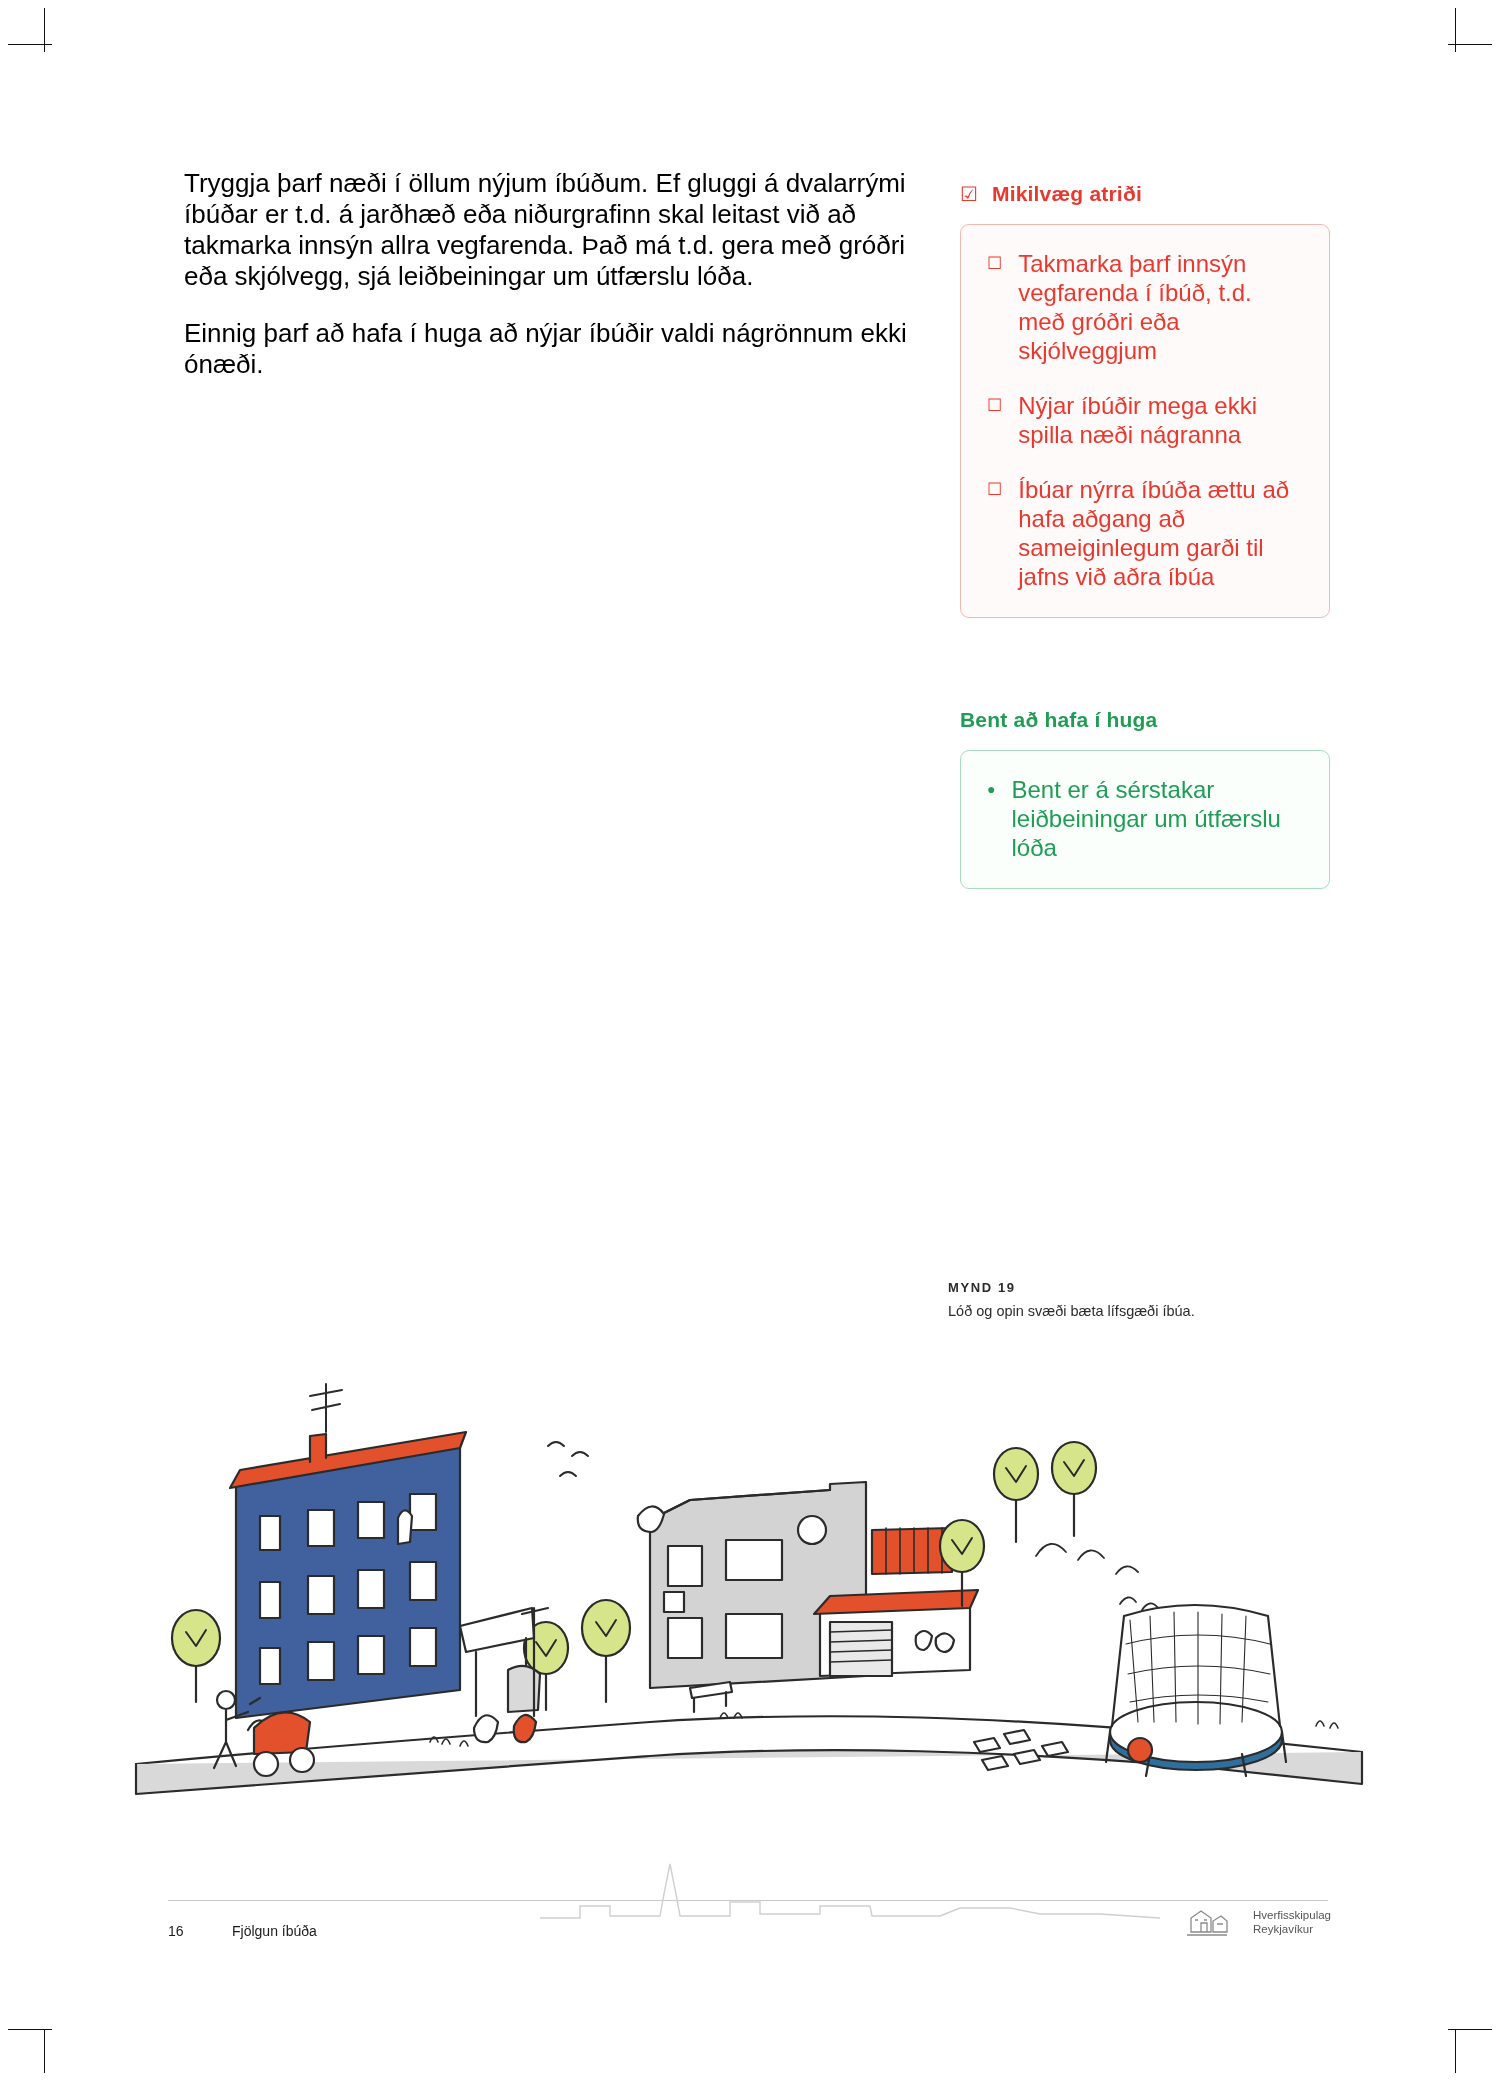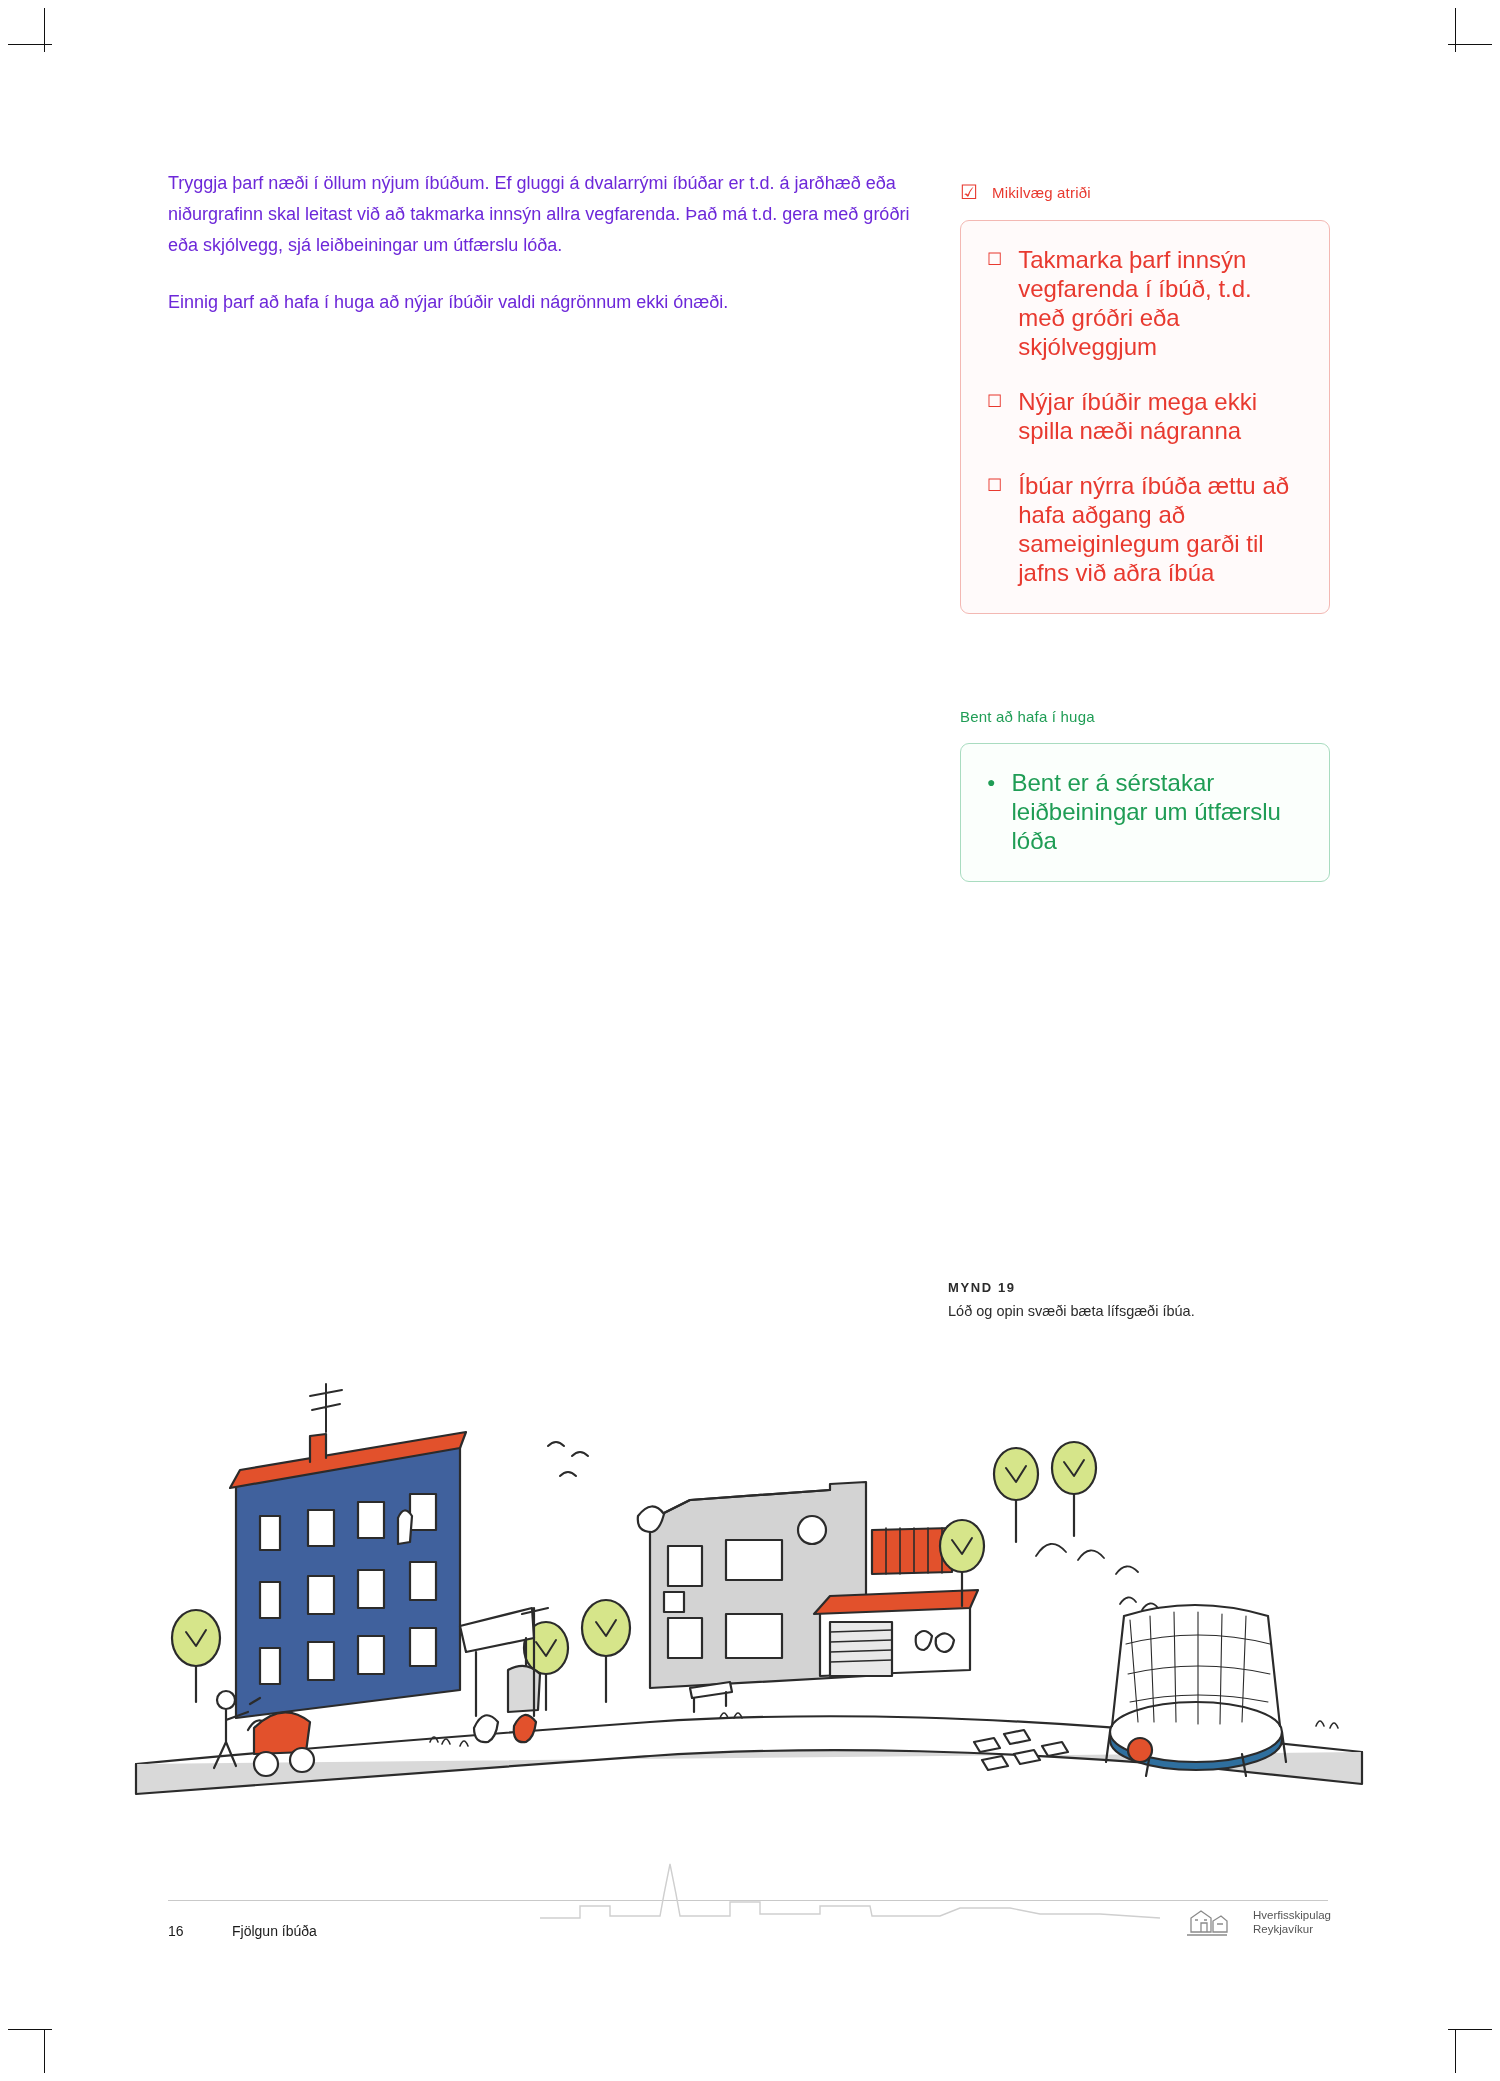--- a/index.html
+++ b/index.html
@@ -39,24 +39,24 @@
     width: 760px;
   }
   .section-title {
     font-size: 23px;
     font-weight: bold;
     color: #111;
     margin: 0 0 12px 0;
     letter-spacing: 0.1px;
   }
   .body-par {
-    font-size: 18px;
+    font-size: 26px;
     line-height: 31px;
-    color: #6d28d9;
-    margin: 0 0 26px 0;
+    color: #000000;
+    margin: 0 0 26px 16px;
   }
   .body-par:last-child { margin-bottom: 0; }
 
   
   .rail {
     position: absolute;
     left: 960px;
     top: 182px;
     width: 370px;
   }
@@ -64,22 +64,22 @@
     display: flex;
     align-items: center;
     gap: 14px;
     margin-bottom: 18px;
   }
   .rail-head .glyph {
     font-size: 20px;
     line-height: 1;
   }
   .rail-head .title {
-    font-size: 15px;
-    font-weight: normal;
+    font-size: 21px;
+    font-weight: bold;
     letter-spacing: 0.2px;
   }
   .red .glyph, .red .title { color: #e8392f; }
   .green .title { color: #1f9d55; }
 
   .card {
     border-radius: 9px;
     padding: 24px 26px 26px 26px;
     box-sizing: border-box;
   }

